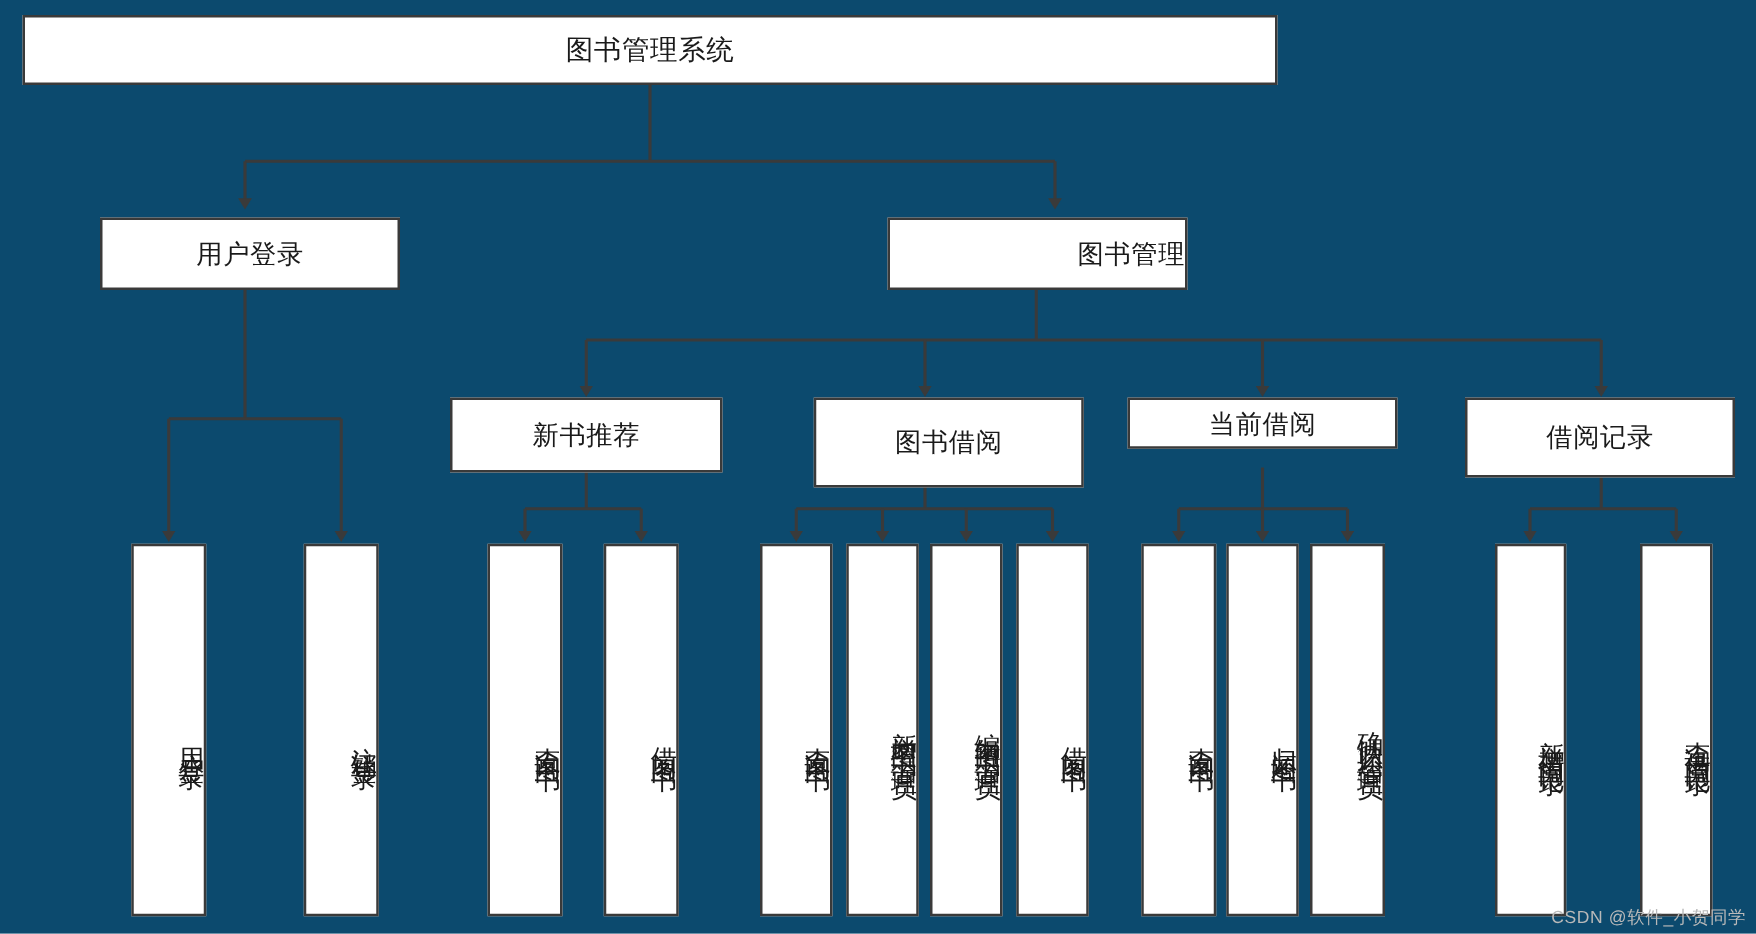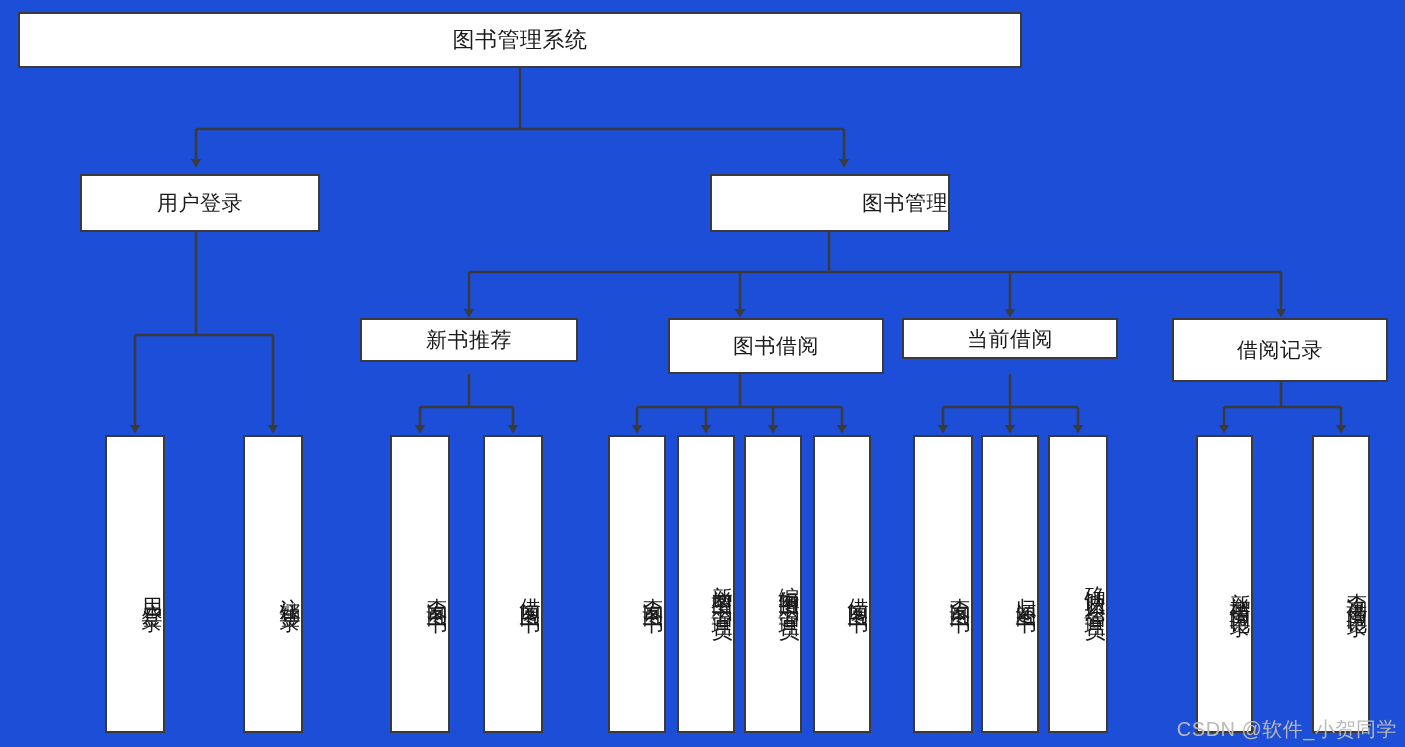--- a/index.html
+++ b/index.html
@@ -7,21 +7,21 @@
     padding: 0;
     background: #ffffff;
   }
   body {
     font-family: "Liberation Sans", "DejaVu Sans", sans-serif;
   }
   #canvas {
     position: relative;
     width: 1405px;
     height: 747px;
-    background: #1d4ed8;
+    background: #0c4a6e;
     overflow: hidden;
   }
   svg.wires {
     position: absolute;
     left: 0;
     top: 0;
     width: 1405px;
     height: 747px;
     pointer-events: none;
   }
@@ -53,21 +53,21 @@
     line-height: 1.05;
   }
   .node .lbl {
     display: block;
     white-space: nowrap;
   }
   #watermark {
     position: absolute;
     right: 8px;
     bottom: 4px;
-    font-size: 20px;
+    font-size: 14px;
     color: #b9b9b9;
     letter-spacing: 0.5px;
     white-space: nowrap;
   }
 </style>
 </head>
 <body>
 
 <div id="canvas">
 
@@ -125,24 +125,24 @@
     <span class="lbl">图书管理系统</span>
   </div>
 
   <div class="node h" style="left:80px; top:174px; width:240px; height:58px;">
     <span class="lbl">用户登录</span>
   </div>
   <div class="node h" style="left:710px; top:174px; width:240px; height:58px;justify-content:flex-end;">
     <span class="lbl">图书管理</span>
   </div>
 
-  <div class="node h" style="left:360px; top:318px; width:218px; height:44px;">
+  <div class="node h" style="left:360px; top:318px; width:218px; height:60px;">
     <span class="lbl">新书推荐</span>
   </div>
-  <div class="node h" style="left:668px; top:318px; width:216px; height:56px;">
+  <div class="node h" style="left:651px; top:318px; width:216px; height:72px;">
     <span class="lbl">图书借阅</span>
   </div>
   <div class="node h" style="left:902px; top:318px; width:216px; height:41px;">
     <span class="lbl">当前借阅</span>
   </div>
   <div class="node h" style="left:1172px; top:318px; width:216px; height:64px;">
     <span class="lbl">借阅记录</span>
   </div>
 
   <div class="node v" style="left:105px; top:435px; width:60px; height:298px;">

